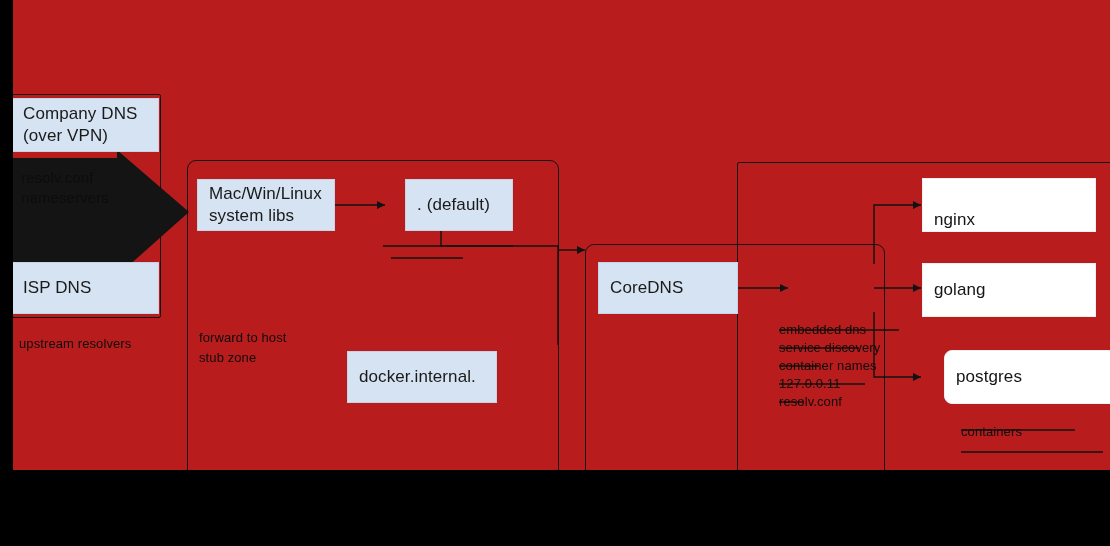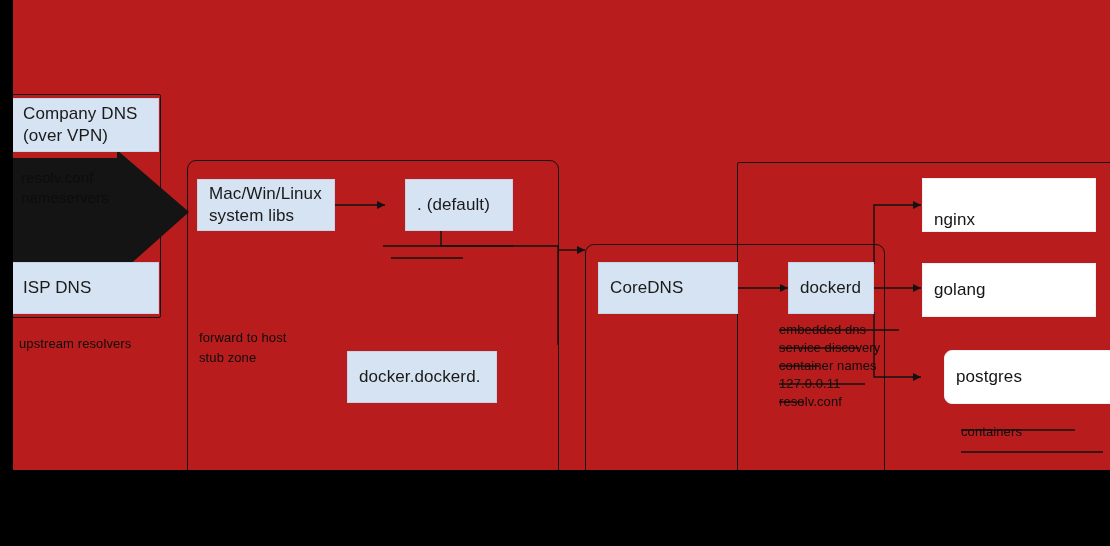--- a/index.html
+++ b/index.html
@@ -156,30 +156,27 @@
   <div class="box blue" style="left:184px; top:179px; width:138px; height:52px;">
     <span>Mac/Win/Linux
 system libs</span>
   </div>
 
   <div class="box blue" style="left:392px; top:179px; width:108px; height:52px;">
     <span>. (default)</span>
   </div>
 
   <div class="box blue" style="left:334px; top:351px; width:150px; height:52px;">
-    <span>docker.dockerd.</span>
+    <span>docker.internal.</span>
   </div>
 
   <div class="box blue" style="left:585px; top:262px; width:140px; height:52px;text-align:center;">
     <span>CoreDNS</span>
   </div>
 
-  <div class="box blue" style="left:775px; top:262px; width:86px; height:52px;">
-    <span>dockerd</span>
-  </div>
 
   <div class="box white" style="left:909px; top:178px; width:174px; height:54px;align-items:flex-end;">
     <span>nginx</span>
   </div>
 
   <div class="box white" style="left:909px; top:263px; width:174px; height:54px;">
     <span>golang</span>
   </div>
 
   <div class="box white" style="left:931px; top:350px; width:174px; height:54px;border-radius:8px;">

